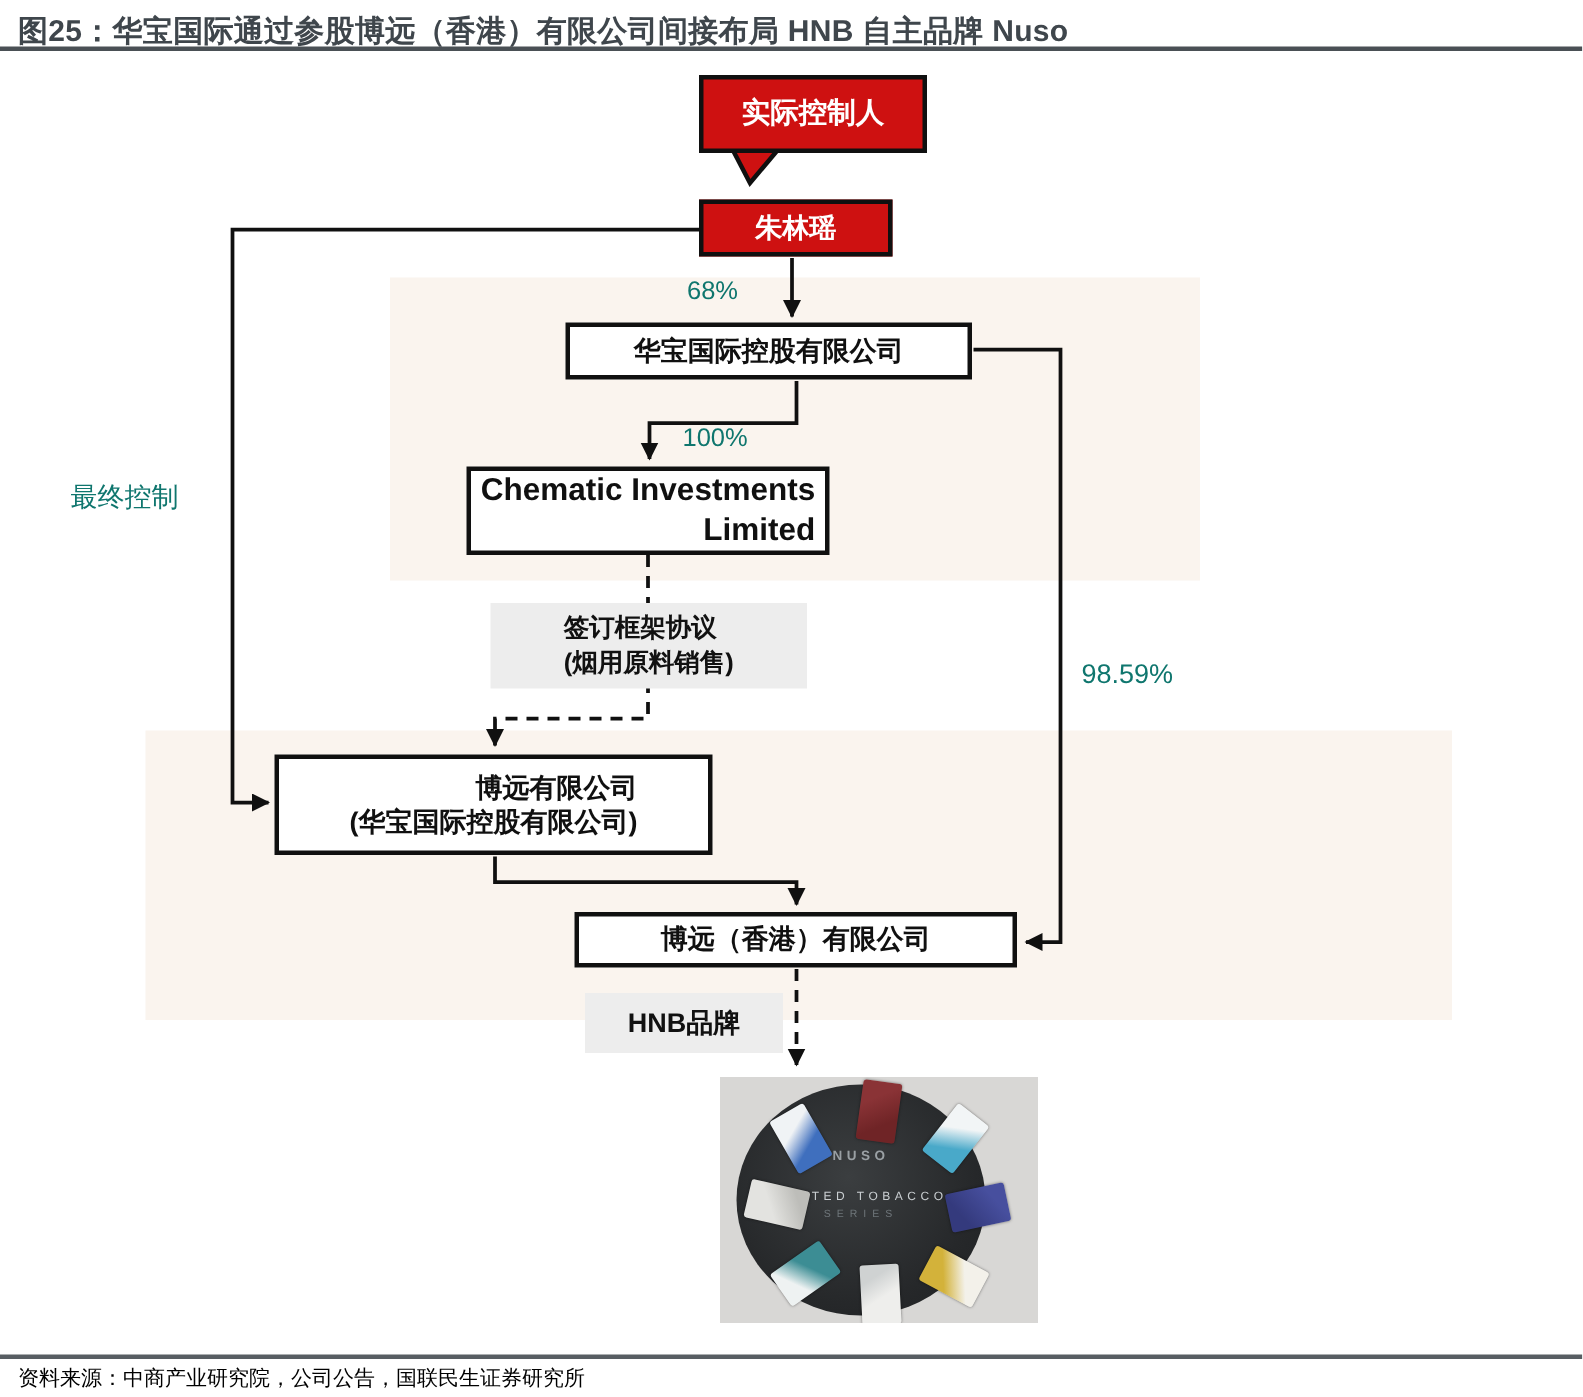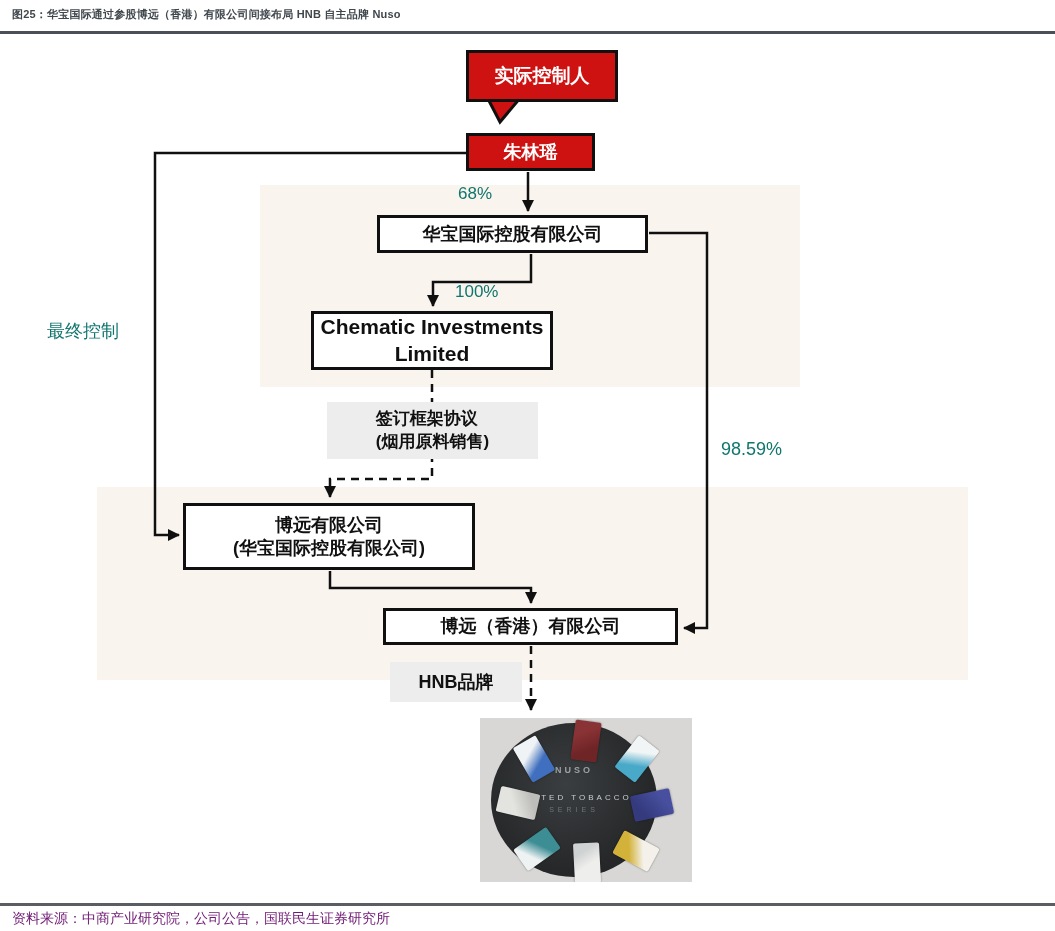--- a/index.html
+++ b/index.html
@@ -5,33 +5,33 @@
   * { margin:0; padding:0; box-sizing:border-box; }
   html,body { background:#ffffff; }
   #page {
     position:relative; width:1055px; height:931px;
     background:#ffffff; overflow:hidden;
     font-family:"Liberation Sans", sans-serif;
   }
   
   .title {
     position:absolute; left:12px; top:7px; width:1030px;
-    font-size:11px; font-weight:bold; color:#3f464c; letter-spacing:.2px;
+    font-size:20px; font-weight:bold; color:#3f464c; letter-spacing:.2px;
   }
   .title-rule { position:absolute; left:0; top:31px; width:1055px; height:3px; background:#4a5055; }
   
   .band { position:absolute; background:#faf4ee; z-index:0; }
   .band1 { left:260px; top:185px; width:540px; height:202px; }
   .band2 { left:97px;  top:487px; width:871px; height:193px; }
   
   #wires { position:absolute; left:0; top:0; z-index:1; }
   
   .node {
     position:absolute; z-index:2;
-    display:flex; align-items:center; justify-content:center; text-align:center;
+    display:flex; align-items:center; justify-content:center; text-align:right;
     border:3px solid #101010; background:#ffffff;
     font-weight:bold; color:#101010; font-size:18px; line-height:1.25;
   }
   .node.red { background:#ce1111; color:#ffffff; }
   .callout      { left:466px; top:50px;  width:152px; height:52px; font-size:19px; }
   .zhu          { left:466px; top:133px; width:129px; height:38px; }
   .huabao       { left:377px; top:215px; width:271px; height:38px; }
   .chematic     { left:311px; top:311px; width:242px; height:59px; font-size:21px; }
   .boyuan-bvi   { left:183px; top:503px; width:292px; height:67px; font-size:18px; }
   .boyuan-hk    { left:383px; top:608px; width:295px; height:37px; }
@@ -63,21 +63,21 @@
   .pk1 { left:82px;  top:-2px;  transform:rotate(8deg);   background:linear-gradient(150deg,#8a3336 30%,#6f2426 70%); }
   .pk2 { left:133px; top:16px;  transform:rotate(38deg);  background:linear-gradient(150deg,#f2f5f6 35%,#49a9c9 65%); }
   .pk3 { left:148px; top:62px;  transform:rotate(78deg);  background:linear-gradient(150deg,#474f9e 25%,#343a7d 75%); }
   .pk4 { left:132px; top:108px; transform:rotate(118deg); background:linear-gradient(150deg,#f3f1ea 35%,#d3b23a 65%); }
   .pk5 { left:83px;  top:120px; transform:rotate(177deg); background:linear-gradient(150deg,#eeeeec 45%,#cfd2d2 75%); }
   .pk6 { left:33px;  top:106px; transform:rotate(235deg); background:linear-gradient(150deg,#eef2f2 30%,#3c8d94 60%); }
   .pk7 { left:14px;  top:60px;  transform:rotate(283deg); background:linear-gradient(150deg,#e3e3e0 40%,#bdbdb9 80%); }
   .pk8 { left:30px;  top:16px;  transform:rotate(330deg); background:linear-gradient(150deg,#f0f3f5 35%,#3f6fbe 65%); }
   
   .footer-rule { position:absolute; left:0; top:903px; width:1055px; height:2.5px; background:#585e63; }
-  .source { position:absolute; left:12px; top:910px; font-size:14px; color:#701a75; }
+  .source { position:absolute; left:12px; top:910px; font-size:14px; color:#000000; }
 </style>
 </head>
 <body>
 
 <div id="page">
 
   <div class="title">图25：华宝国际通过参股博远（香港）有限公司间接布局 HNB 自主品牌 Nuso</div>
   <div class="title-rule"></div>
 
   <div class="band band1"></div>

